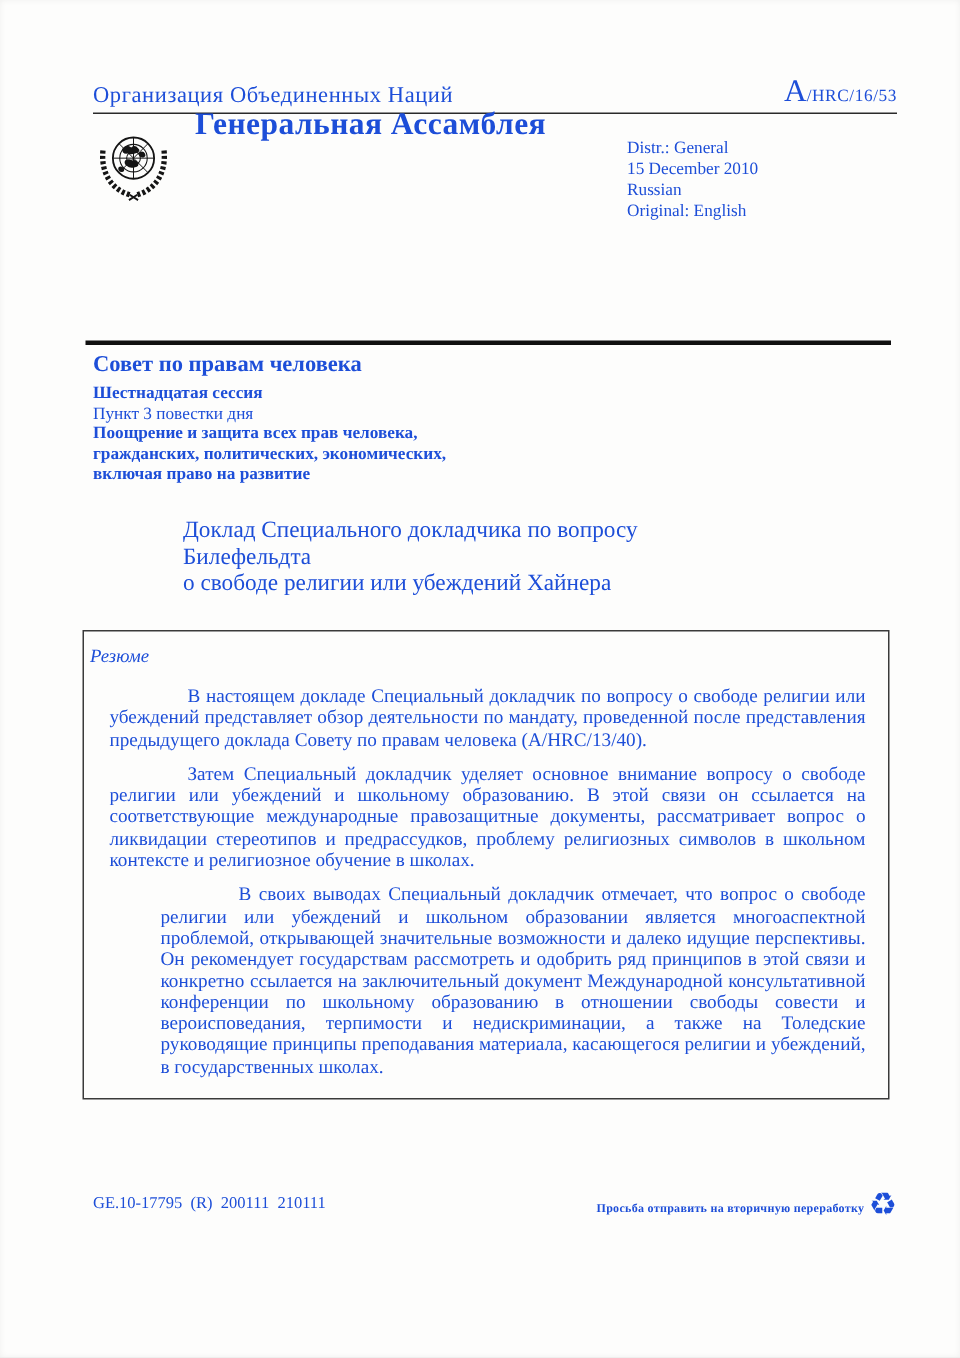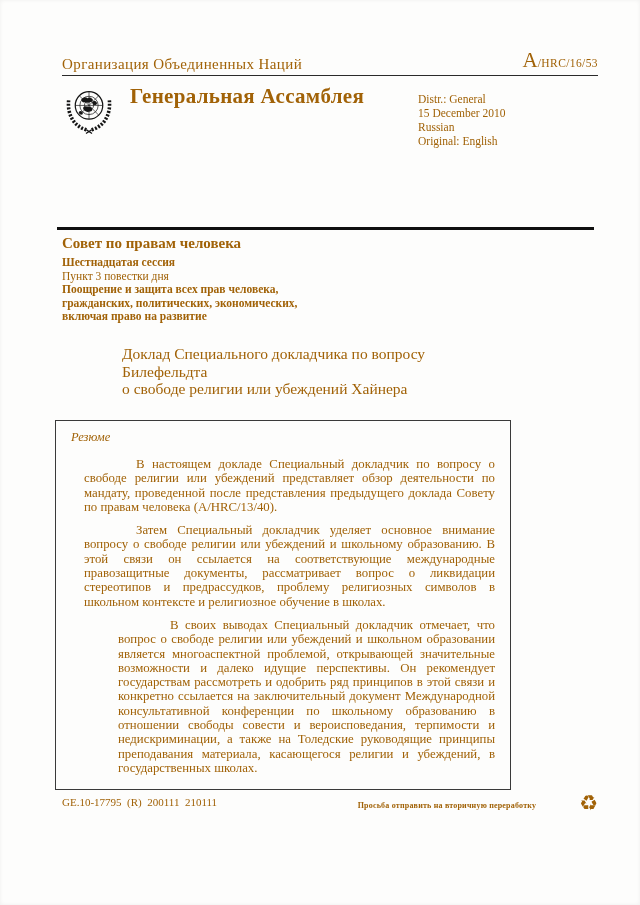--- a/index.html
+++ b/index.html
@@ -1,21 +1,21 @@
 <!DOCTYPE html>
 <html lang="ru"><head>
 <meta charset="utf-8">
 <style>
   html, body { margin: 0; padding: 0; background: #e9e9e9; }
   .page {
     position: relative;
     width: 640px; height: 905px;
     margin: 0 auto;
     background: #fdfdfc;
-    color: #a16207;
+    color: #1d4ed8;
     font-family: "Liberation Serif", "DejaVu Serif", serif;
     overflow: hidden;
     box-shadow: inset 0 0 4px rgba(0,0,0,0.06);
   }
 
   
   .org-name {
     position: absolute; left: 62px; top: 56px;
     font-size: 15px; letter-spacing: 0.4px;
   }
@@ -27,21 +27,21 @@
   .doc-symbol .rest  { font-size: 11.5px; letter-spacing: 0.4px; }
   .thin-rule {
     position: absolute; left: 62px; top: 75px;
     width: 536px; height: 1px; background: #2a2a2a;
   }
   .emblem {
     position: absolute; left: 61px; top: 81px;
     width: 56px; height: 57px;
   }
   .assembly-title {
-    position: absolute; left: 130px; top: 84px;
+    position: absolute; left: 130px; top: 70px;
     font-size: 21px; font-weight: bold; letter-spacing: 0.3px;
   }
   .distr-block {
     position: absolute; left: 418px; top: 92px;
     font-size: 11.5px; line-height: 14px;
   }
 
   
   .thick-rule {
     position: absolute; left: 57px; top: 227px;
@@ -55,43 +55,43 @@
 
   
   .report-title {
     position: absolute; left: 122px; top: 345px;
     font-size: 15.5px; font-weight: normal; line-height: 17.5px;
   }
 
   
   .summary-box {
     position: absolute; left: 55px; top: 420px;
-    width: 456px; min-height: 300px;
+    width: 538px; min-height: 300px;
     border: 1.3px solid #3a3a3a;
     box-sizing: border-box;
-    padding: 9px 15px 14px 15px;
+    padding: 9px 15px 14px 4px;
   }
   .summary-heading {
     font-style: italic; font-size: 12.5px; margin: 0 0 12px 0;
   }
   .summary-box p {
     margin: 0 0 9px 13px;
     font-size: 12.8px; line-height: 14.3px;
     text-align: justify; text-indent: 52px;
   }
   .summary-box p:last-child { margin-bottom: 0; margin-left: 47px; }
 
   
   .footer-left {
     position: absolute; left: 62px; top: 796px;
     font-size: 11px; white-space: pre;
   }
   .footer-right {
     position: absolute; right: 42px; top: 793px;
-    display: flex; align-items: flex-start; gap: 40px;
+    display: flex; align-items: flex-start;
   }
   .recycle-text {
     font-size: 8px; font-weight: bold; letter-spacing: 0.2px;
     margin-top: 8px; white-space: nowrap;
   }
   .recycle-glyph {
     font-size: 21px; line-height: 21px; margin-left: 3px;
     font-family: "DejaVu Sans", sans-serif;
   }
 </style>

